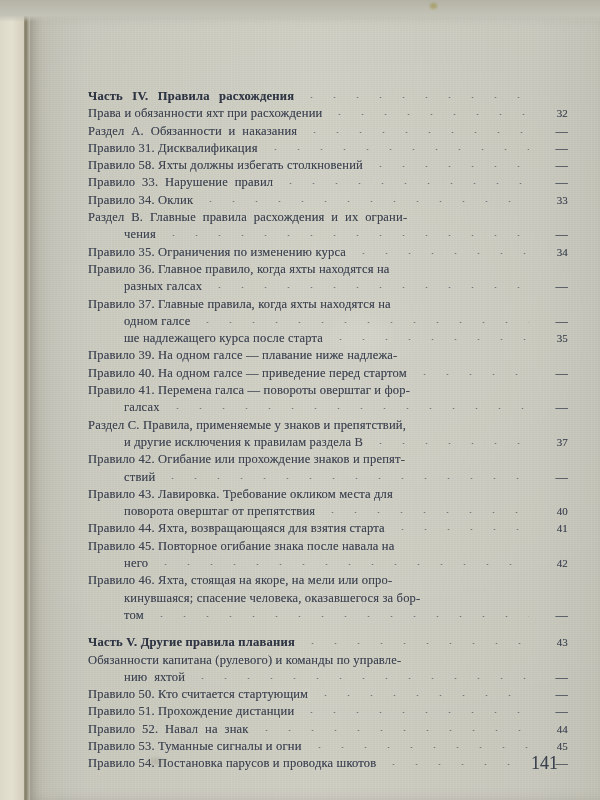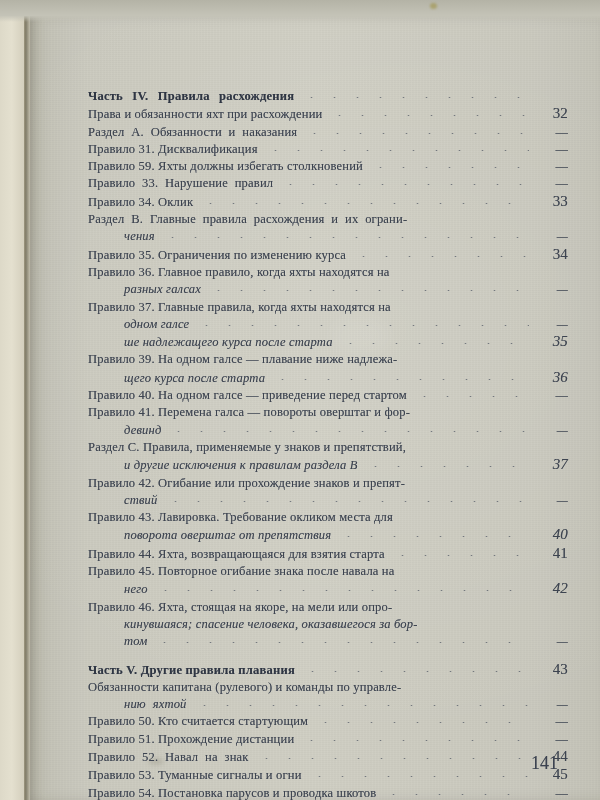--- a/index.html
+++ b/index.html
@@ -58,36 +58,36 @@
     display:inline-block;
     text-shadow:0 0 .6px rgba(70,75,88,.55), .4px .3px .8px rgba(255,255,255,.25);
   }
   .toc-line.bold .txt{
     font-weight:bold;
     color:#2f3643;
     letter-spacing:.2px;
   }
   .toc-line.wide .txt{ word-spacing:3.5px;text-align:right; }
   .toc-line.wider .txt{ word-spacing:6px; }
-  .toc-line.indent{ padding-left:36px;font-style:italic; }
+  .toc-line.indent{ padding-left:36px; }
   .leader{
     flex:1 1 auto;
     margin:0 5px 0 6px;
     position:relative;
     height:1px;top:-2px;
     overflow:hidden;
     background-image:radial-gradient(circle, rgba(70,78,92,.78) 0.7px, rgba(0,0,0,0) 1.1px);
     background-size:23px 3px;
     background-position:0 -1px;
     background-repeat:repeat-x;
     opacity:.85;
   }
   .pnum{
     width:34px;text-align:right;flex:0 0 34px;
-    color:#3d4450;font-size:15px;
+    color:#3d4450;font-size:11px;
     text-shadow:0 0 .6px rgba(70,75,88,.5);
   }
   .pnum.dash{ font-size:12.4px; }
   .gap{ height:10px; }
   .folio{
     position:absolute;left:0;right:42px;bottom:26px;
     text-align:right;color:#3c4350;font-size:18px;
     text-shadow:0 0 .6px rgba(70,75,88,.5);
   }
   .blotch{
@@ -122,21 +122,21 @@
           <span class="txt">Раздел А. Обязанности и наказания</span>
           <span class="leader"></span>
           <span class="pnum dash">—</span>
         </div>
         <div class="toc-line">
           <span class="txt">Правило  31.  Дисквалификация</span>
           <span class="leader"></span>
           <span class="pnum dash">—</span>
         </div>
         <div class="toc-line">
-          <span class="txt">Правило 59. Яхты должны избегать столкновений</span>
+          <span class="txt">Правило 58. Яхты должны избегать столкновений</span>
           <span class="leader"></span>
           <span class="pnum dash">—</span>
         </div>
         <div class="toc-line wide">
           <span class="txt">Правило 33. Нарушение правил</span>
           <span class="leader"></span>
           <span class="pnum dash">—</span>
         </div>
         <div class="toc-line">
           <span class="txt">Правило 34.  Оклик</span>
@@ -173,35 +173,30 @@
           <span class="pnum dash">—</span>
         </div>
         <div class="toc-line indent">
           <span class="txt">ше надлежащего курса после старта</span>
           <span class="leader"></span>
           <span class="pnum">35</span>
         </div>
         <div class="toc-line">
           <span class="txt">Правило 39. На одном галсе — плавание ниже надлежа-</span>
         </div>
-        <div class="toc-line indent">
-          <span class="txt">щего курса после старта</span>
-          <span class="leader"></span>
-          <span class="pnum">36</span>
-        </div>
         <div class="toc-line">
           <span class="txt">Правило 40. На одном галсе — приведение перед стартом</span>
           <span class="leader"></span>
           <span class="pnum dash">—</span>
         </div>
         <div class="toc-line">
           <span class="txt">Правило 41. Перемена галса — повороты оверштаг и фор-</span>
         </div>
         <div class="toc-line indent">
-          <span class="txt">девинд</span>
+          <span class="txt">галсах</span>
           <span class="leader"></span>
           <span class="pnum dash">—</span>
         </div>
         <div class="toc-line">
           <span class="txt">Раздел С. Правила, применяемые у знаков и препятствий,</span>
         </div>
         <div class="toc-line indent">
           <span class="txt">и другие исключения к правилам раздела В</span>
           <span class="leader"></span>
           <span class="pnum">37</span>

